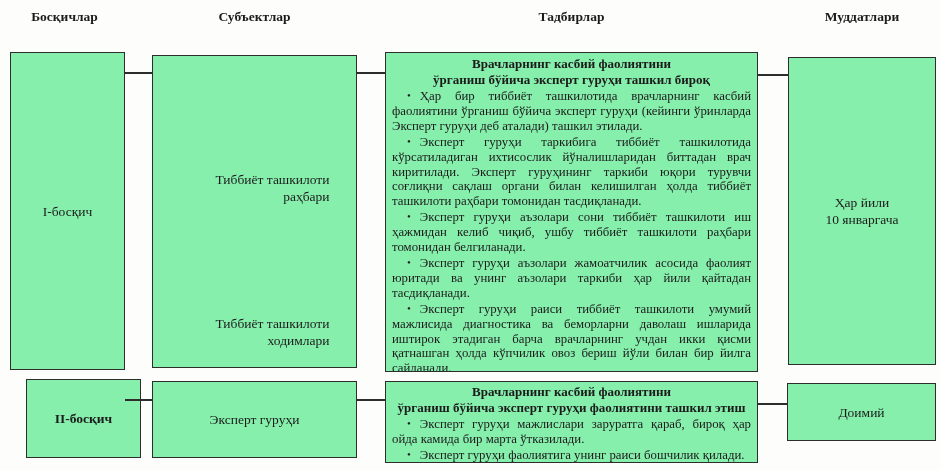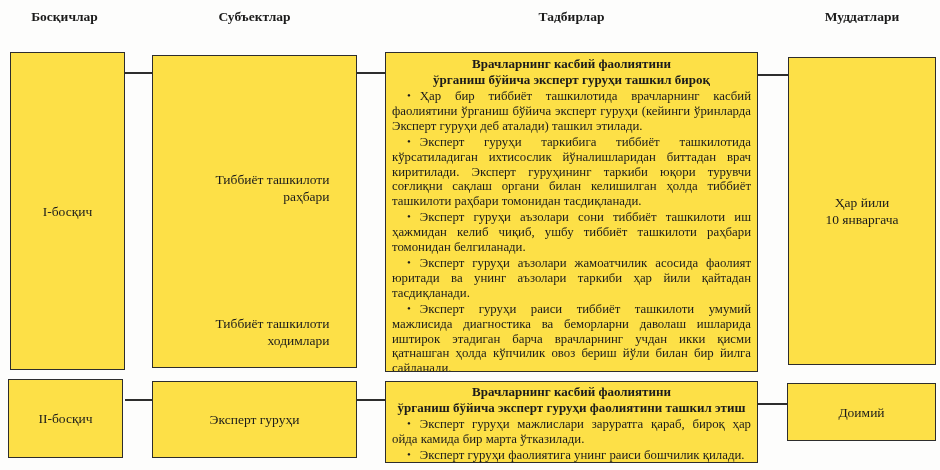--- a/index.html
+++ b/index.html
@@ -19,21 +19,21 @@
   .col-hdr {
     position: absolute;
     text-align: center;
     font-weight: bold;
     font-size: 13.5px;
     line-height: 17px;
   }
   .box {
     position: absolute;
     border: 1.6px solid #2d2d2d;
-    background: #fde047;
+    background: #86efac;
     box-sizing: border-box;
   }
   .center-flex {
     display: flex;
     align-items: center;
     justify-content: center;
     text-align: center;
     font-size: 13.5px;
     line-height: 17px;
   }
@@ -46,21 +46,21 @@
   .hdr-stages    { left: 7px;  top: 8px; width: 115px; }
   .hdr-subjects  { left: 152px; top: 8px; width: 205px; }
   .hdr-activities{ left: 385px; top: 8px; width: 373px; }
   .hdr-deadlines { left: 788px; top: 8px; width: 148px; }
   
   .box-stage-1    { left: 10px;  top: 52px; width: 115px; height: 318px; }
   .box-subjects-1 { left: 152px; top: 55px; width: 205px; height: 313px; }
   .box-activities-1 { left: 385px; top: 52px; width: 373px; height: 320px; padding: 3px 6px 2px 6px; overflow: hidden; }
   .box-deadline-1 { left: 788px; top: 57px; width: 148px; height: 308px; }
   
-  .box-stage-2    { left: 8px;  top: 379px; width: 115px; height: 79px; }
+  .box-stage-2    { left: 26px;  top: 379px; width: 115px; height: 79px; font-weight: bold; }
   .box-subjects-2 { left: 152px; top: 381px; width: 205px; height: 77px; }
   .box-activities-2 { left: 385px; top: 381px; width: 373px; height: 82px; padding: 2px 6px 2px 6px; overflow: hidden; }
   .box-deadline-2 { left: 787px; top: 383px; width: 149px; height: 58px; }
   
   .conn-1a { left: 125px; top: 72px;  width: 27px; }
   .conn-1b { left: 357px; top: 72px;  width: 28px; }
   .conn-1c { left: 758px; top: 74px;  width: 30px; }
   .conn-2a { left: 125px; top: 399px; width: 27px; }
   .conn-2b { left: 357px; top: 399px; width: 28px; }
   .conn-2c { left: 758px; top: 403px; width: 29px; }

